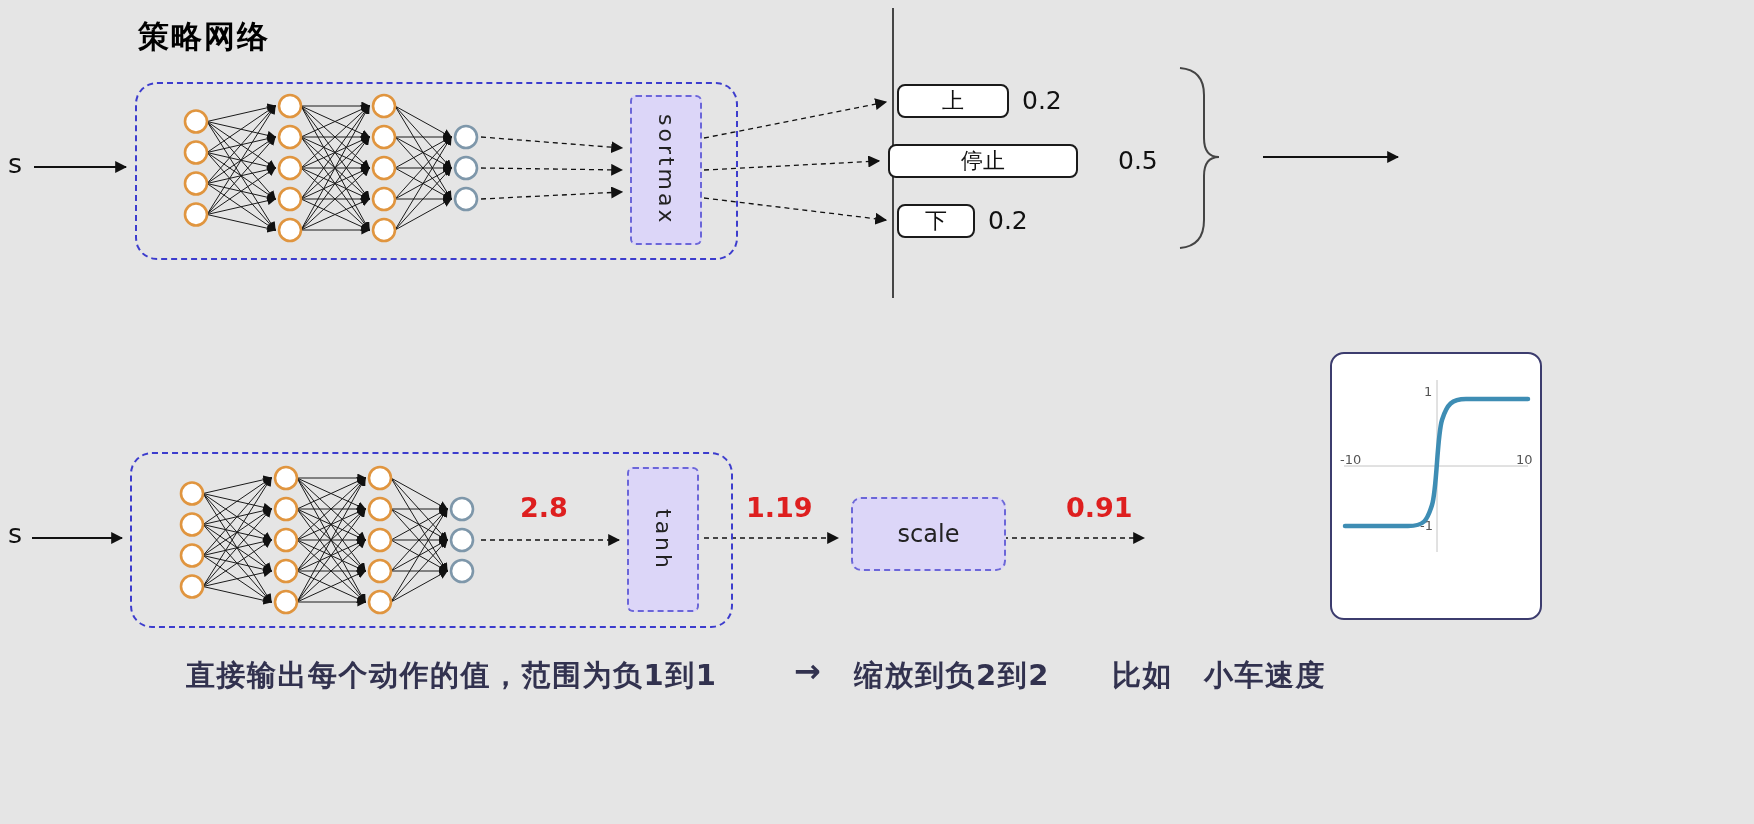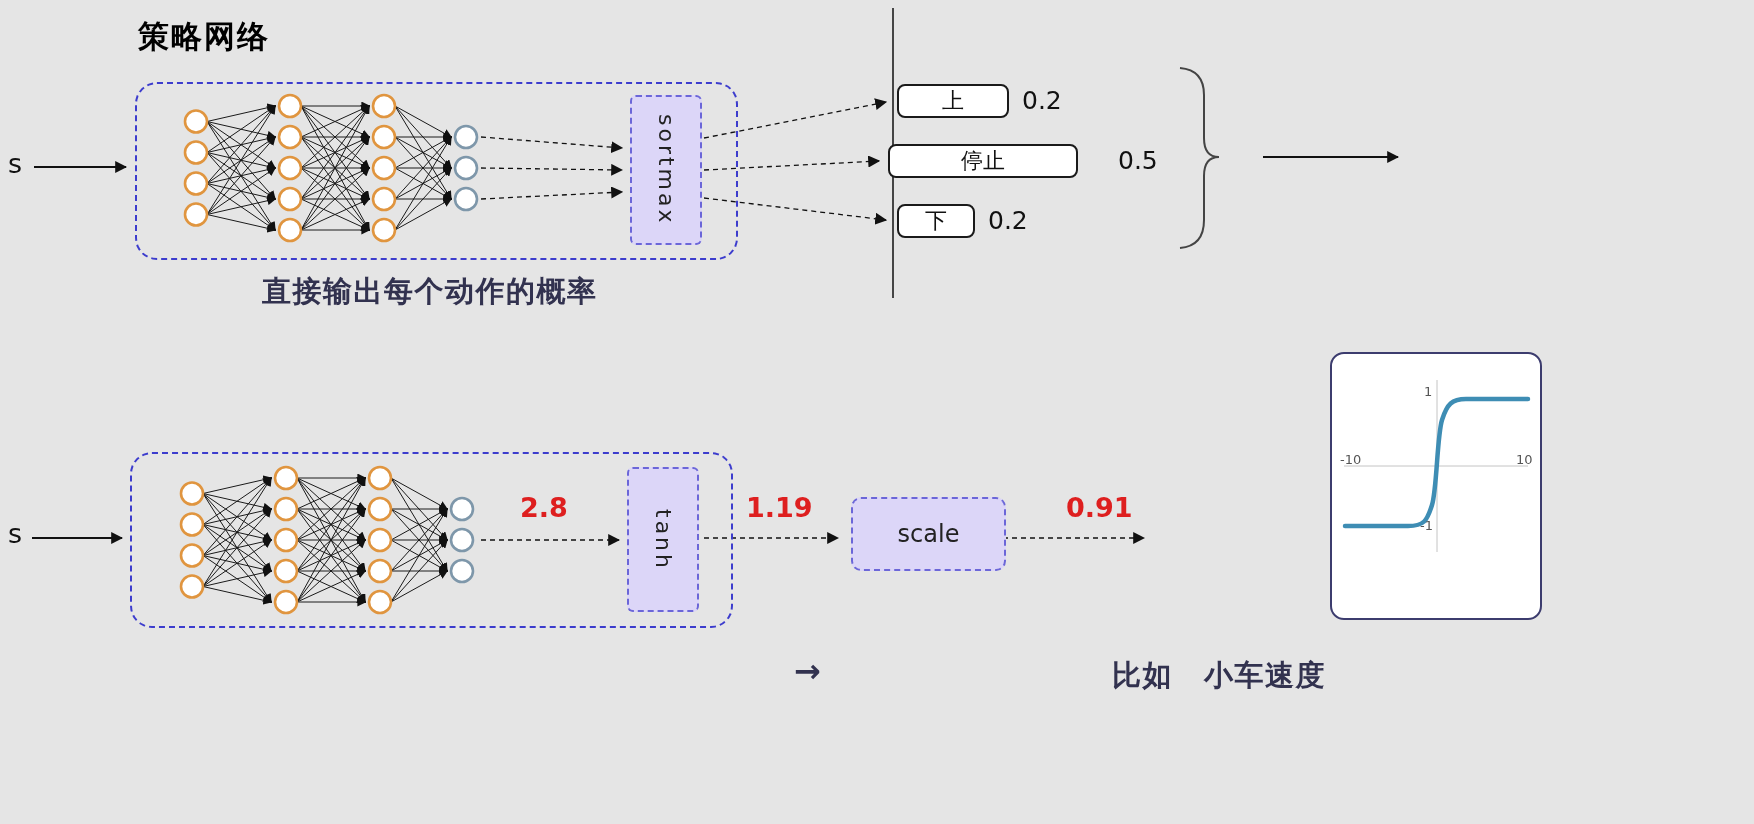--- a/index.html
+++ b/index.html
@@ -275,22 +275,23 @@
   <div class="outbox" id="out-1">
     <span>停止</span>
   </div>
   <div class="outbox" id="out-2">
     <span>下</span>
   </div>
   <span class="prob" id="prob-0">0.2</span>
   <span class="prob" id="prob-1">0.5</span>
   <span class="prob" id="prob-2">0.2</span>
 
-  <div class="caption" id="caption-top">直接输出每个动作的概率</div>
+  <div class="caption" id="cap-b1">直接输出每个动作的值，范围为负1到1</div>
   <div class="caption" id="cap-arrow">→</div>
+  <div class="caption" id="cap-b2">缩放到负2到2</div>
   <div class="caption" id="cap-b3">比如</div>
   <div class="caption" id="cap-b4">小车速度</div>
 
   <span class="redval" id="val-raw">2.8</span>
   <span class="redval" id="val-act">1.19</span>
   <span class="redval" id="val-scaled">0.91</span>
 
   <div id="plot-box">
     <svg id="plot-svg" width="207" height="263">
         <line x1="12" y1="112" x2="196" y2="112" stroke="#c4c4c4" stroke-width="1"></line>

